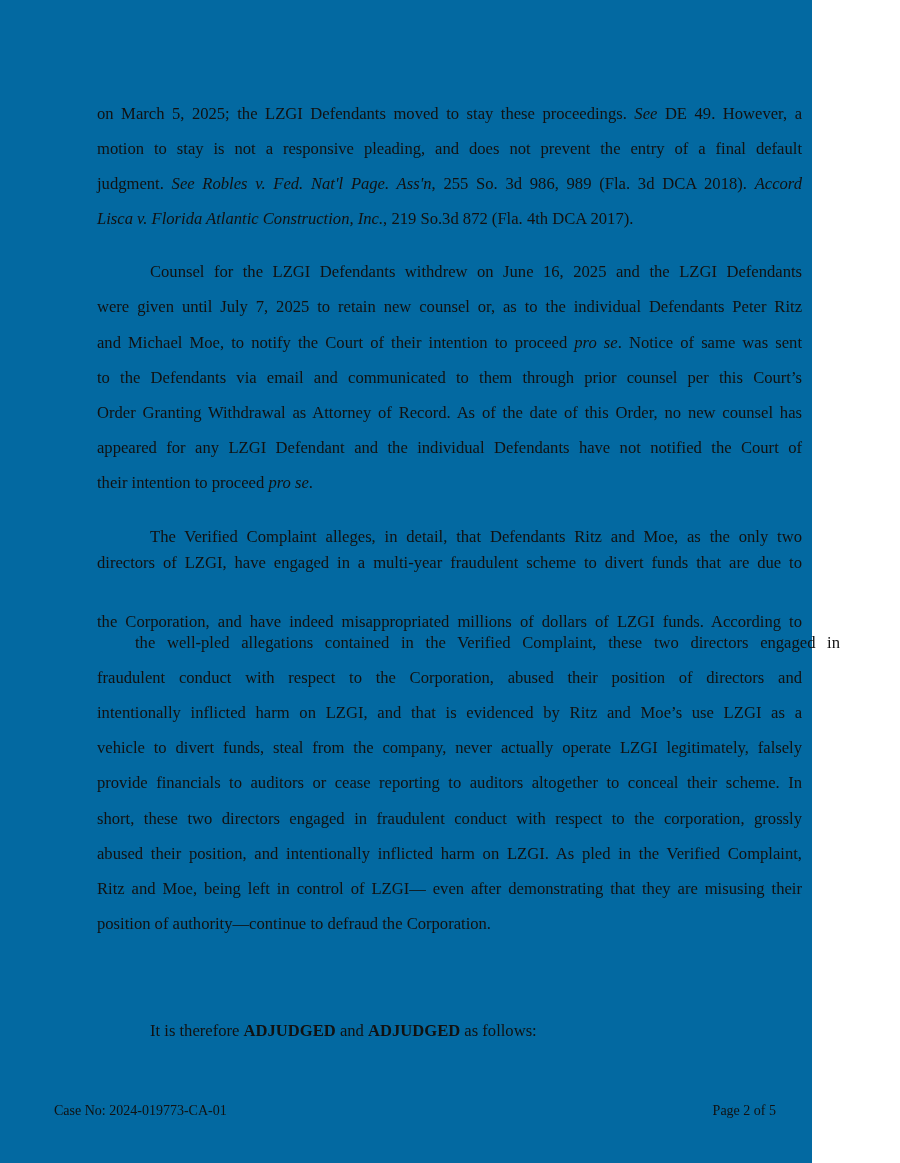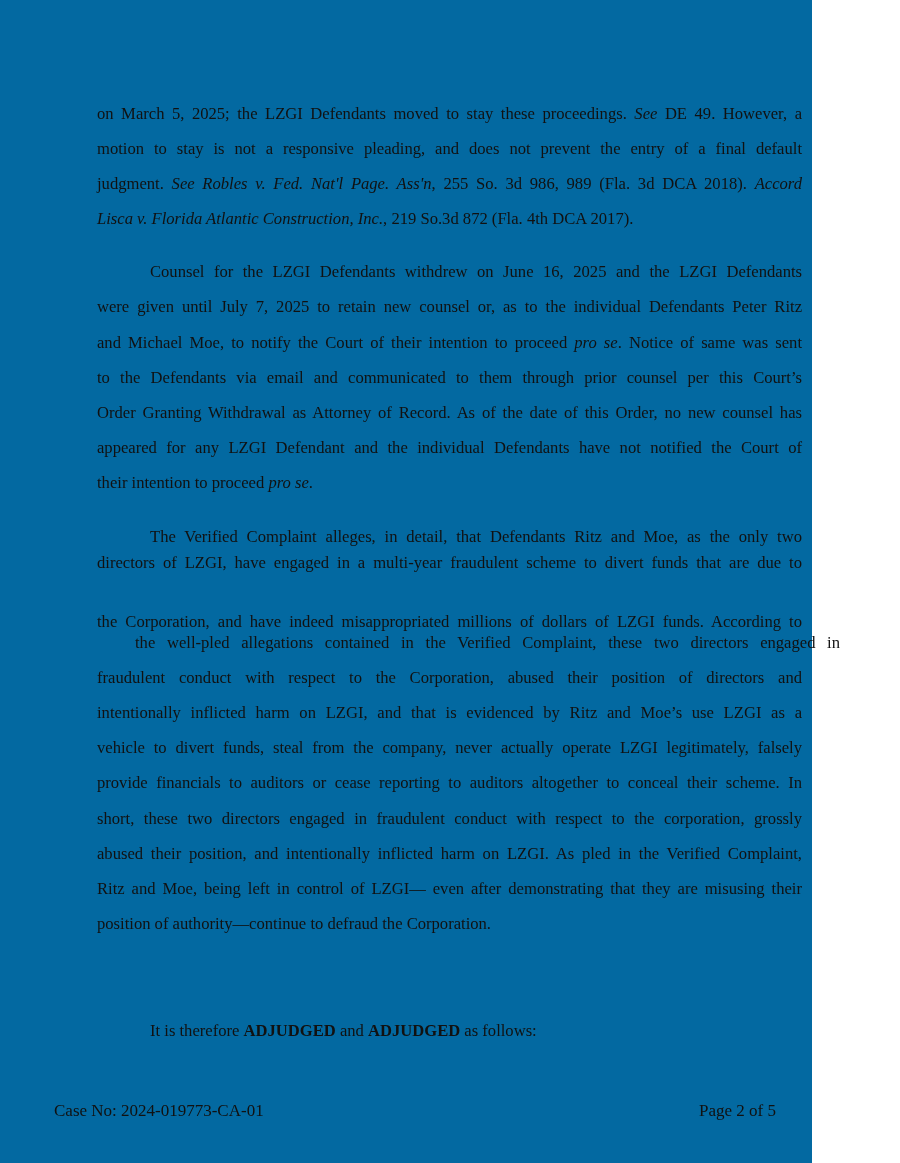--- a/index.html
+++ b/index.html
@@ -3,21 +3,21 @@
   <meta charset="utf-8">
   <style>
     html, body { margin: 0; padding: 0; background: #ffffff; }
     body { width: 900px; height: 1163px; position: relative; overflow: hidden;
            font-family: "Liberation Serif", "DejaVu Serif", serif; color: #111111; }
     .page { position: absolute; left: 0; top: 0; width: 812px; height: 1163px; background: #0369a1; }
     .line { position: absolute; left: 97px; width: 705px; font-size: 16.6px; line-height: 20px;
             white-space: nowrap; text-align: justify; text-align-last: justify; }
     .line.last { text-align-last: left; }
     .line.indent { left: 150px; width: 652px; }
-    .footer { position: absolute; top: 1101px; font-size: 17px; line-height: 20px; white-space: nowrap; }
+    .footer { position: absolute; top: 1101px; font-size: 14px; line-height: 20px; white-space: nowrap; }
     i { font-style: italic; }
     b { font-weight: bold; }
   </style>
 </head>
 <body>
 
 <div class="page">
 
   <div>
     <div class="line" style="top:104px;">on March 5, 2025; the LZGI Defendants moved to stay these proceedings. <i>See</i> DE 49. However, a</div>

